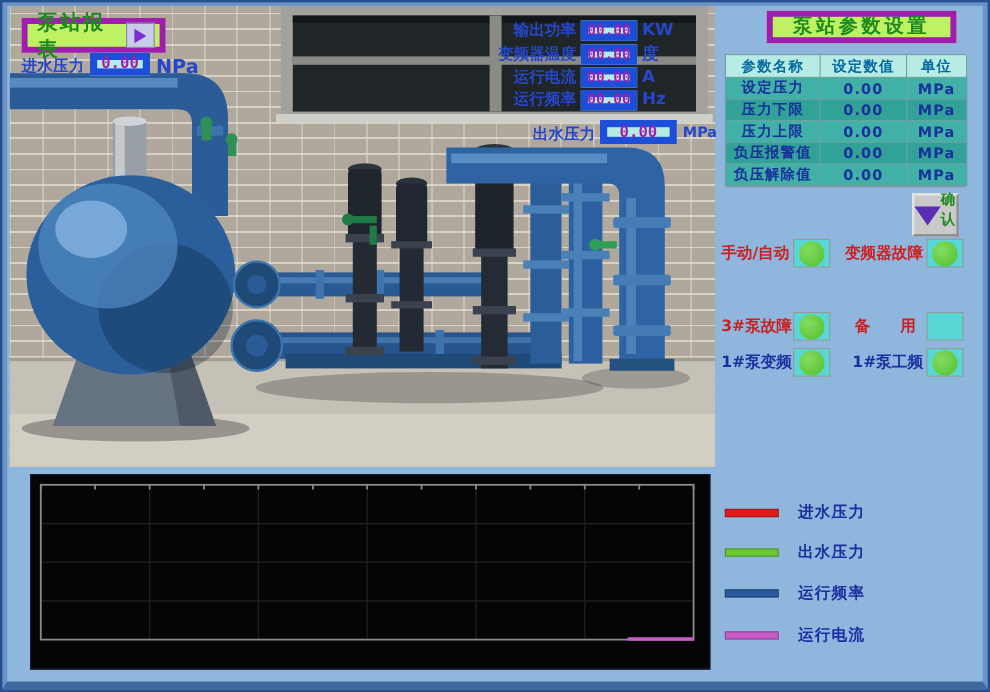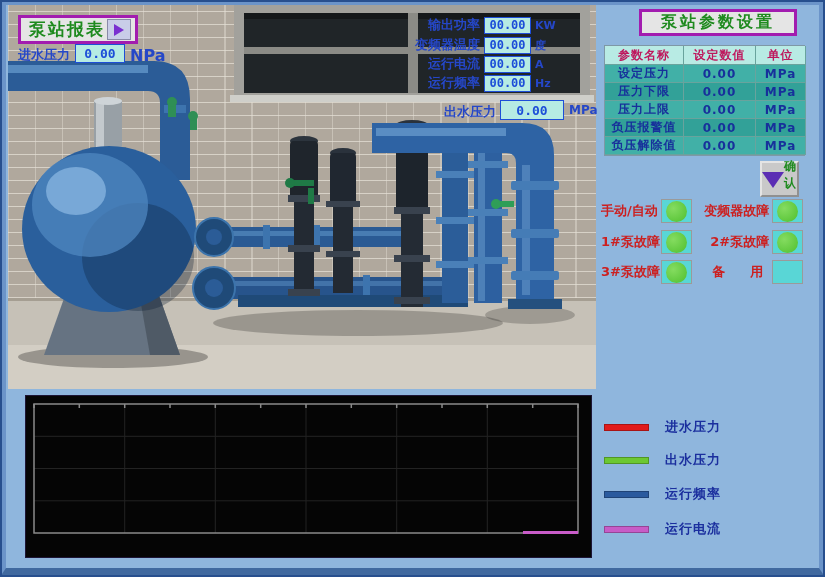--- a/index.html
+++ b/index.html
@@ -16,62 +16,62 @@
   #photo {
     position:absolute; left:2px; top:0px; width:588px; height:384px;
     background-color:#b0a89d;
     background-image:
       repeating-linear-gradient(0deg, rgba(228,223,213,.75) 0 1.5px, transparent 1.5px 13px),
       repeating-linear-gradient(90deg, rgba(228,223,213,.45) 0 1.5px, transparent 1.5px 27px);
   }
   #photo svg { position:absolute; left:0; top:0; }
 
   
-  .cyanbox { background:#e5e5e5; border:3px solid #a21caf; }
+  .cyanbox { background:#bef264; border:5px solid #a21caf; }
   .vbox {
-    background:#b6ebe3; border:1px solid #1d4ed8; color:#1d4ed8;
+    background:#b6ebe3; border:6px solid #1d4ed8; color:#a21caf;
     font-weight:bold; font-family:"DejaVu Sans Mono",monospace;
     display:flex; align-items:center; justify-content:center;
   }
   .blulbl { color:#2547c8; font-weight:bold; }
   .grn { color:#1e8a1e; }
 
   #report-btn {
     left:12px; top:10px; width:120px; height:29px;
     display:flex; align-items:center; justify-content:space-between; padding:0 4px 0 8px;
     cursor:pointer;
   }
   #report-btn .txt { font-size:17px; font-weight:bold; letter-spacing:2px; }
   #report-arrow {
     width:24px; height:21px; background:#c9cde8; border:1px solid #8a8aa8;
     display:flex; align-items:center; justify-content:center;
   }
   #report-arrow .tri { width:0; height:0; border-left:10px solid #7a2fd0; border-top:6px solid transparent; border-bottom:6px solid transparent; }
 
   .meas-row { position:absolute; display:flex; align-items:center; }
   .meas-row .lbl { text-align:right; font-size:13px; }
-  .meas-row .unit { font-size:11px; margin-left:4px; }
+  .meas-row .unit { font-size:14px; margin-left:4px; }
 
   
   #settings-title {
     left:633px; top:4px; width:158px; height:27px;
     display:flex; align-items:center; justify-content:center;
     font-size:16px; font-weight:bold; letter-spacing:3px;
   }
   #param-table {
     left:598px; top:40px; width:201px;
     display:grid; grid-template-columns:79px 72px 50px;
     border:1px solid #7e98a6;
   }
   #param-table .cell {
     height:18px; display:flex; align-items:center; justify-content:center;
     font-size:12px; font-weight:bold; border-right:1px solid #69a39d; border-bottom:1px solid #69a39d;
     letter-spacing:1px; white-space:nowrap;
   }
-  #param-table .hdr { background:#b8ebe4; color:#be185d; height:19px; }
+  #param-table .hdr { background:#b8ebe4; color:#0369a1; height:19px; }
   #param-table .odd  { background:#41b0a7; color:#17309b; }
   #param-table .even { background:#32a198; color:#17309b; }
 
   #confirm-btn {
     left:754px; top:156px; width:39px; height:36px;
     background:#c9c9c9; border:2px outset #e4e4e4;
     display:flex; flex-direction:row; align-items:center; cursor:pointer;
   }
   #confirm-btn .tri { width:0; height:0; border-left:11px solid transparent; border-right:11px solid transparent; border-top:16px solid #5b2db4; margin-top:2px; }
   #confirm-btn .cap { font-size:12px; font-weight:bold; color:#1e8a1e; margin-top:-9px; letter-spacing:1px; }
@@ -287,37 +287,37 @@
   <div class="st-row" style="top:193px;align-items:center;">
     <span class="st-lbl st-l1 lbl-red">手动/自动</span>
     <span class="led-box">
         <span class="led"></span>
       </span>
     <span class="st-lbl st-l2 lbl-red">变频器故障</span>
     <span class="led-box">
         <span class="led"></span>
       </span>
   </div>
-  <div class="st-row" style="top:224px;">
-    <span class="st-lbl st-l1 lbl-red">1#泵故障</span>
-    <span class="led-box">
-        <span class="led"></span>
-      </span>
-    <span class="st-lbl st-l2 lbl-red">2#泵故障</span>
-    <span class="led-box">
-        <span class="led"></span>
-      </span>
-  </div>
   <div class="st-row" style="top:254px;">
     <span class="st-lbl st-l1 lbl-red">3#泵故障</span>
     <span class="led-box">
         <span class="led"></span>
       </span>
     <span class="st-lbl st-l2 lbl-red" style="letter-spacing:6px;">备　用</span>
     <span class="led-box empty"></span>
+  </div>
+  <div class="st-row" style="top:284px;">
+    <span class="st-lbl st-l1 lbl-navy">1#泵变频</span>
+    <span class="led-box">
+        <span class="led"></span>
+      </span>
+    <span class="st-lbl st-l2 lbl-navy">1#泵工频</span>
+    <span class="led-box">
+        <span class="led"></span>
+      </span>
   </div>
 
   <div class="lg-row" style="left:598px; top:413px;">
     <span class="lg-bar lg-red"></span>
     <span class="lg-lbl">进水压力</span>
   </div>
   <div class="lg-row" style="left:598px; top:446px;">
     <span class="lg-bar lg-green"></span>
     <span class="lg-lbl">出水压力</span>
   </div>

